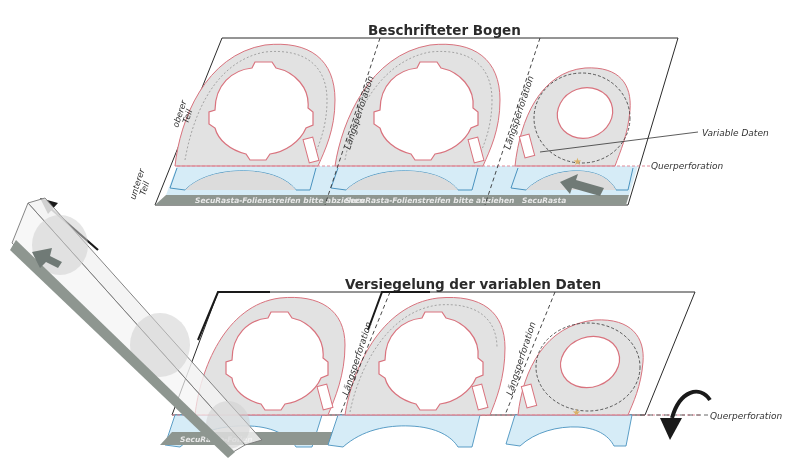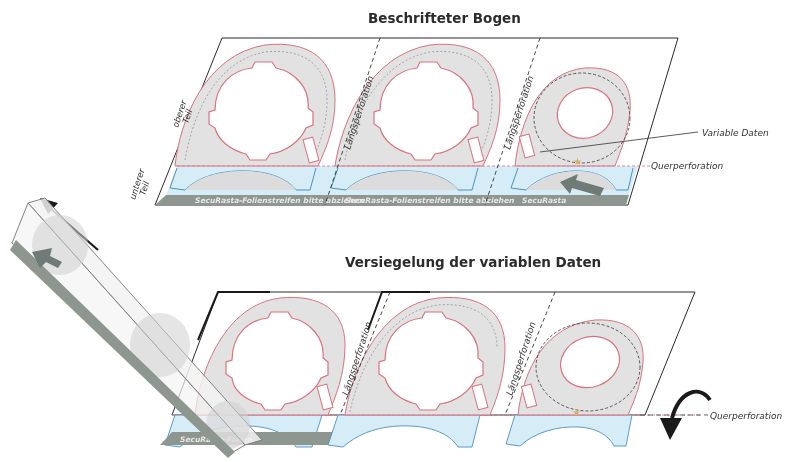--- a/index.html
+++ b/index.html
@@ -1,19 +1,19 @@
 <!DOCTYPE html>
 <html><head>
 <meta charset="utf-8">
 <style>
   html, body { margin:0; padding:0; background:#ffffff; }
   body { width:800px; height:462px; position:relative; overflow:hidden; font-family:"DejaVu Sans", sans-serif; }
-  .title { position:absolute; font-family:"DejaVu Sans", sans-serif; font-weight:bold; color:#2b2b2b; white-space:nowrap; }
+  .title { position:absolute; font-family:"DejaVu Sans", sans-serif; font-weight:bold; color:#2b2b2b; white-space:nowrap;margin-top:12px; }
   #title1 { left:368px; top:10px; font-size:13.5px; }
-  #title2 { left:345px; top:254px; font-size:13.5px; }
+  #title2 { left:345px; top:264px; font-size:13.5px; }
   svg { position:absolute; left:0; top:0; }
   .lbl { font-family:"DejaVu Sans", sans-serif; font-style:italic; fill:#333; }
   .strip-txt { font-family:"DejaVu Sans", sans-serif; font-style:italic; font-weight:bold; fill:#e8e8e8; font-size:7.5px; }
 </style>
 </head>
 <body>
 
 <div id="title1" class="title">Beschrifteter Bogen</div>
 <div id="title2" class="title">Versiegelung der variablen Daten</div>
 

